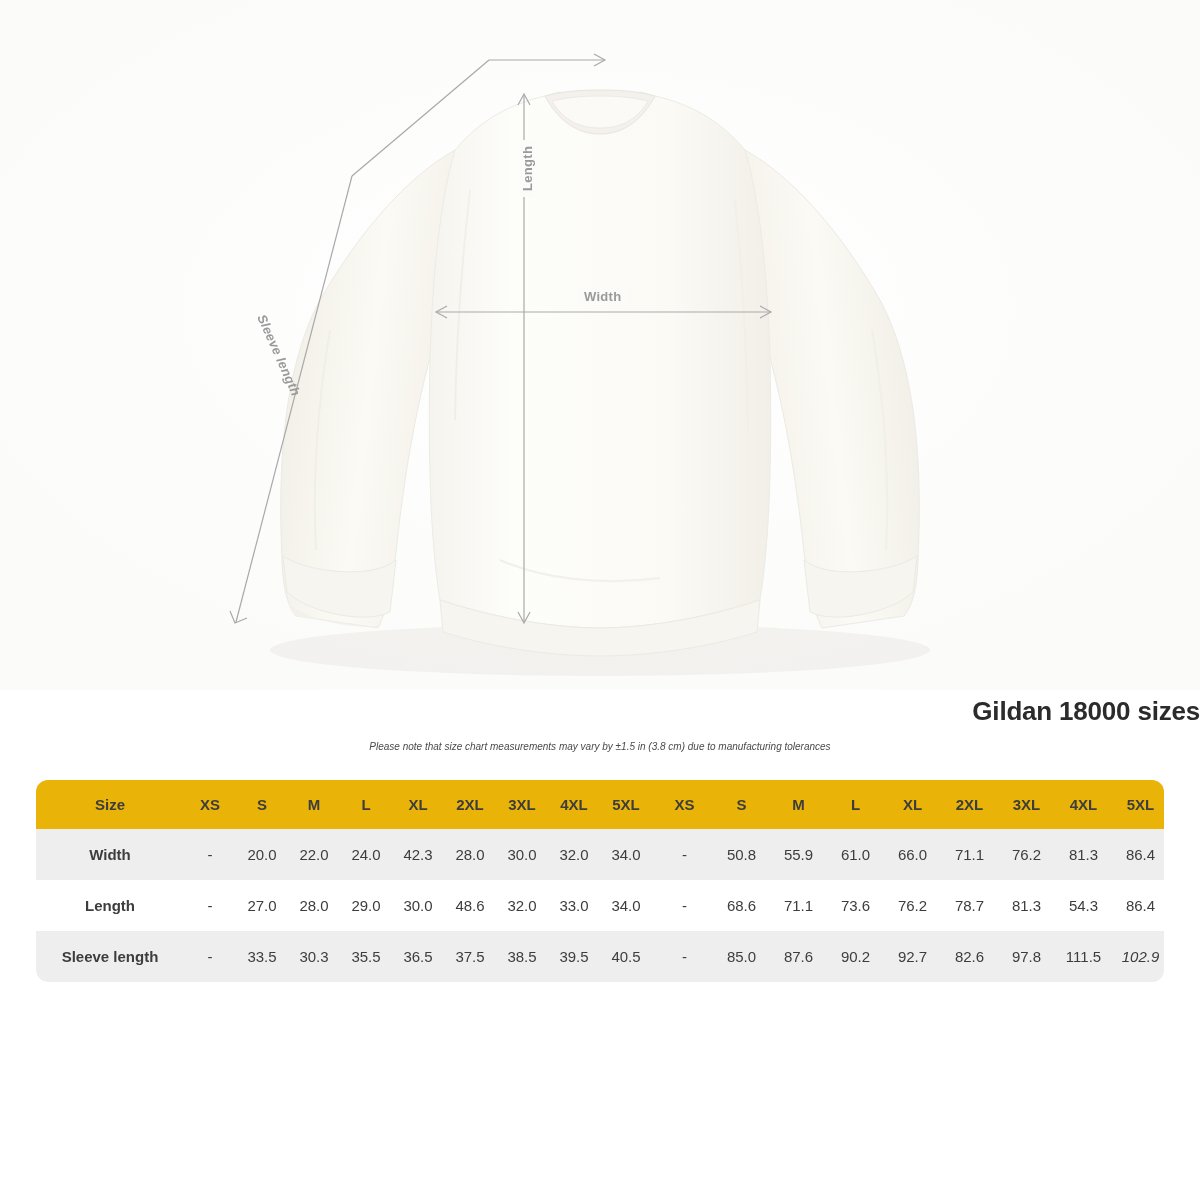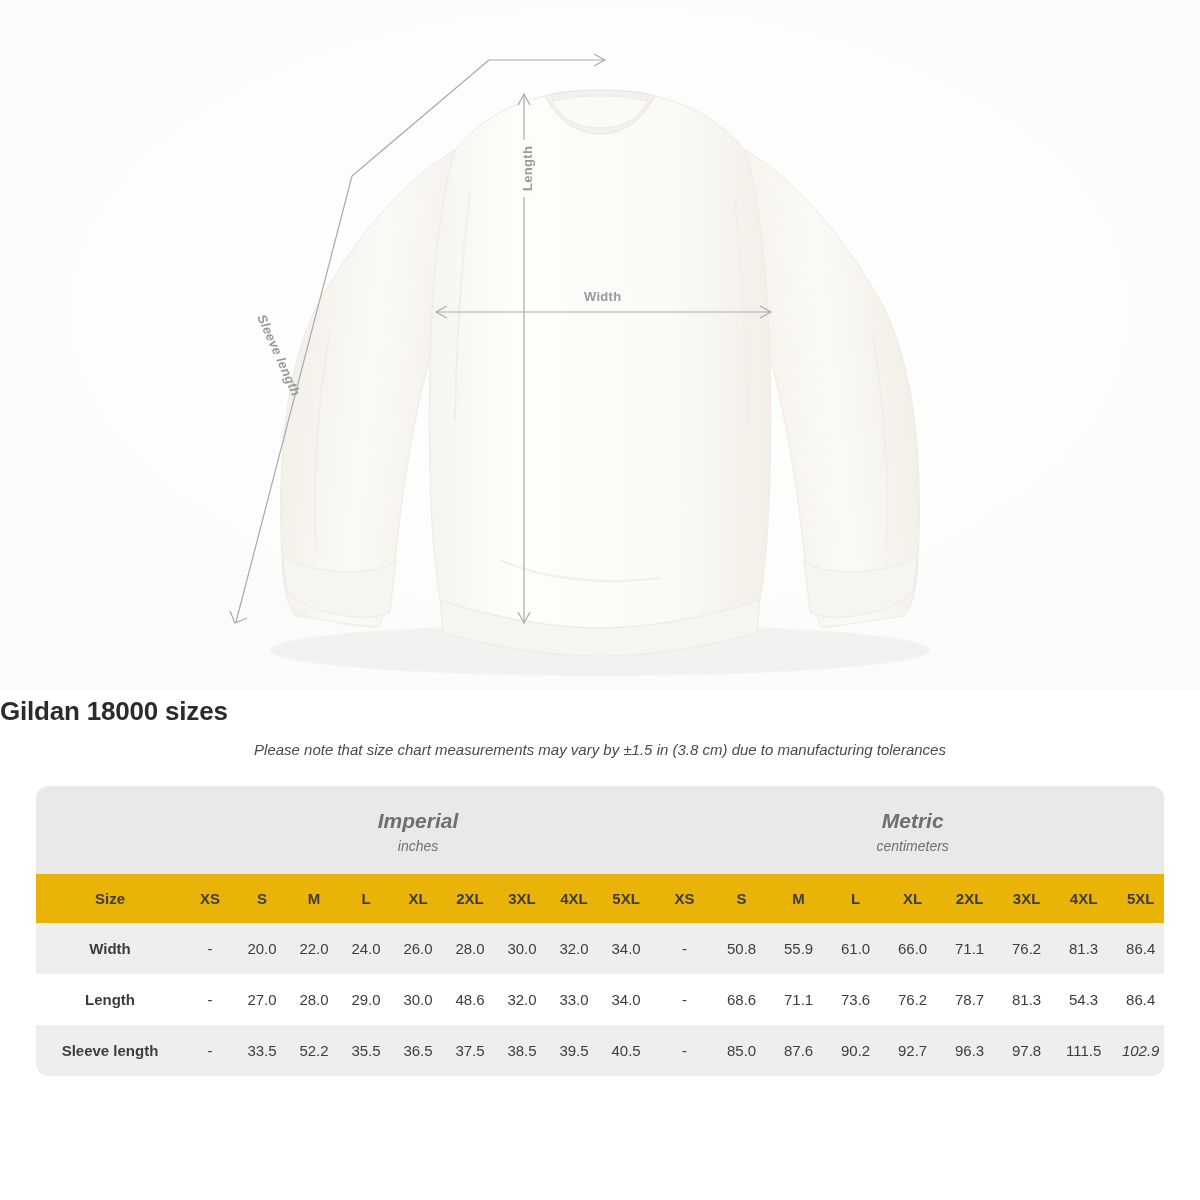--- a/index.html
+++ b/index.html
@@ -65,31 +65,31 @@
     top: 312px;
     transform: rotate(66deg);
     transform-origin: left top;
     font-style: italic;
     font-size: 13px;
     background: transparent;
   }
 
   
   .heading {
-    text-align: left;
+    text-align: right;
     font-size: 26px;
     font-weight: bold;
     color: #2b2b2b;
     margin: 0;
     padding-top: 6px;
     letter-spacing: -0.2px;
   }
   .subheading {
     text-align: center;
-    font-size: 15px;
+    font-size: 10px;
     font-style: italic;
     color: #4a4a4a;
     margin: 14px 0 0 0;
   }
 
   
   .table-wrap {
     margin: 28px 36px 0 36px;
     border-radius: 12px;
     overflow: hidden;
@@ -250,32 +250,20 @@
 
   <div class="table-wrap">
     <table class="size-table">
       <colgroup>
         <col style="width:148px">
         <col span="9" style="width:52px">
         <col style="width:4px">
         <col span="9" style="width:57px">
       </colgroup>
       <tbody>
-        <tr class="unit-header">
-          <td class="corner-left"></td>
-          <td colspan="9">
-            <div class="unit-title">Imperial</div>
-            <div class="unit-sub">inches</div>
-          </td>
-          <td class="sep"></td>
-          <td colspan="9" class="corner-right">
-            <div class="unit-title">Metric</div>
-            <div class="unit-sub">centimeters</div>
-          </td>
-        </tr>
 
         <tr class="row-head">
           <td>Size</td>
           <td>XS</td>
           <td>S</td>
           <td>M</td>
           <td>L</td>
           <td>XL</td>
           <td>2XL</td>
           <td>3XL</td>
@@ -292,21 +280,21 @@
           <td>4XL</td>
           <td>5XL</td>
         </tr>
 
         <tr class="row-band">
           <td class="rowlabel">Width</td>
           <td>-</td>
           <td>20.0</td>
           <td>22.0</td>
           <td>24.0</td>
-          <td>26.0</td>
+          <td>42.3</td>
           <td>28.0</td>
           <td>30.0</td>
           <td>32.0</td>
           <td>34.0</td>
           <td class="sep"></td>
           <td>-</td>
           <td>50.8</td>
           <td>55.9</td>
           <td>61.0</td>
           <td>66.0</td>
@@ -336,34 +324,34 @@
           <td>78.7</td>
           <td>81.3</td>
           <td>54.3</td>
           <td>86.4</td>
         </tr>
 
         <tr class="row-band">
           <td class="rowlabel bottom-left">Sleeve length</td>
           <td>-</td>
           <td>33.5</td>
-          <td>52.2</td>
+          <td>30.3</td>
           <td>35.5</td>
           <td>36.5</td>
           <td>37.5</td>
           <td>38.5</td>
           <td>39.5</td>
           <td>40.5</td>
           <td class="sep"></td>
           <td>-</td>
           <td>85.0</td>
           <td>87.6</td>
           <td>90.2</td>
           <td>92.7</td>
-          <td>96.3</td>
+          <td>82.6</td>
           <td>97.8</td>
           <td>111.5</td>
           <td class="bottom-right">102.9</td>
         </tr>
       </tbody>
     </table>
   </div>
 
 </div>
 

